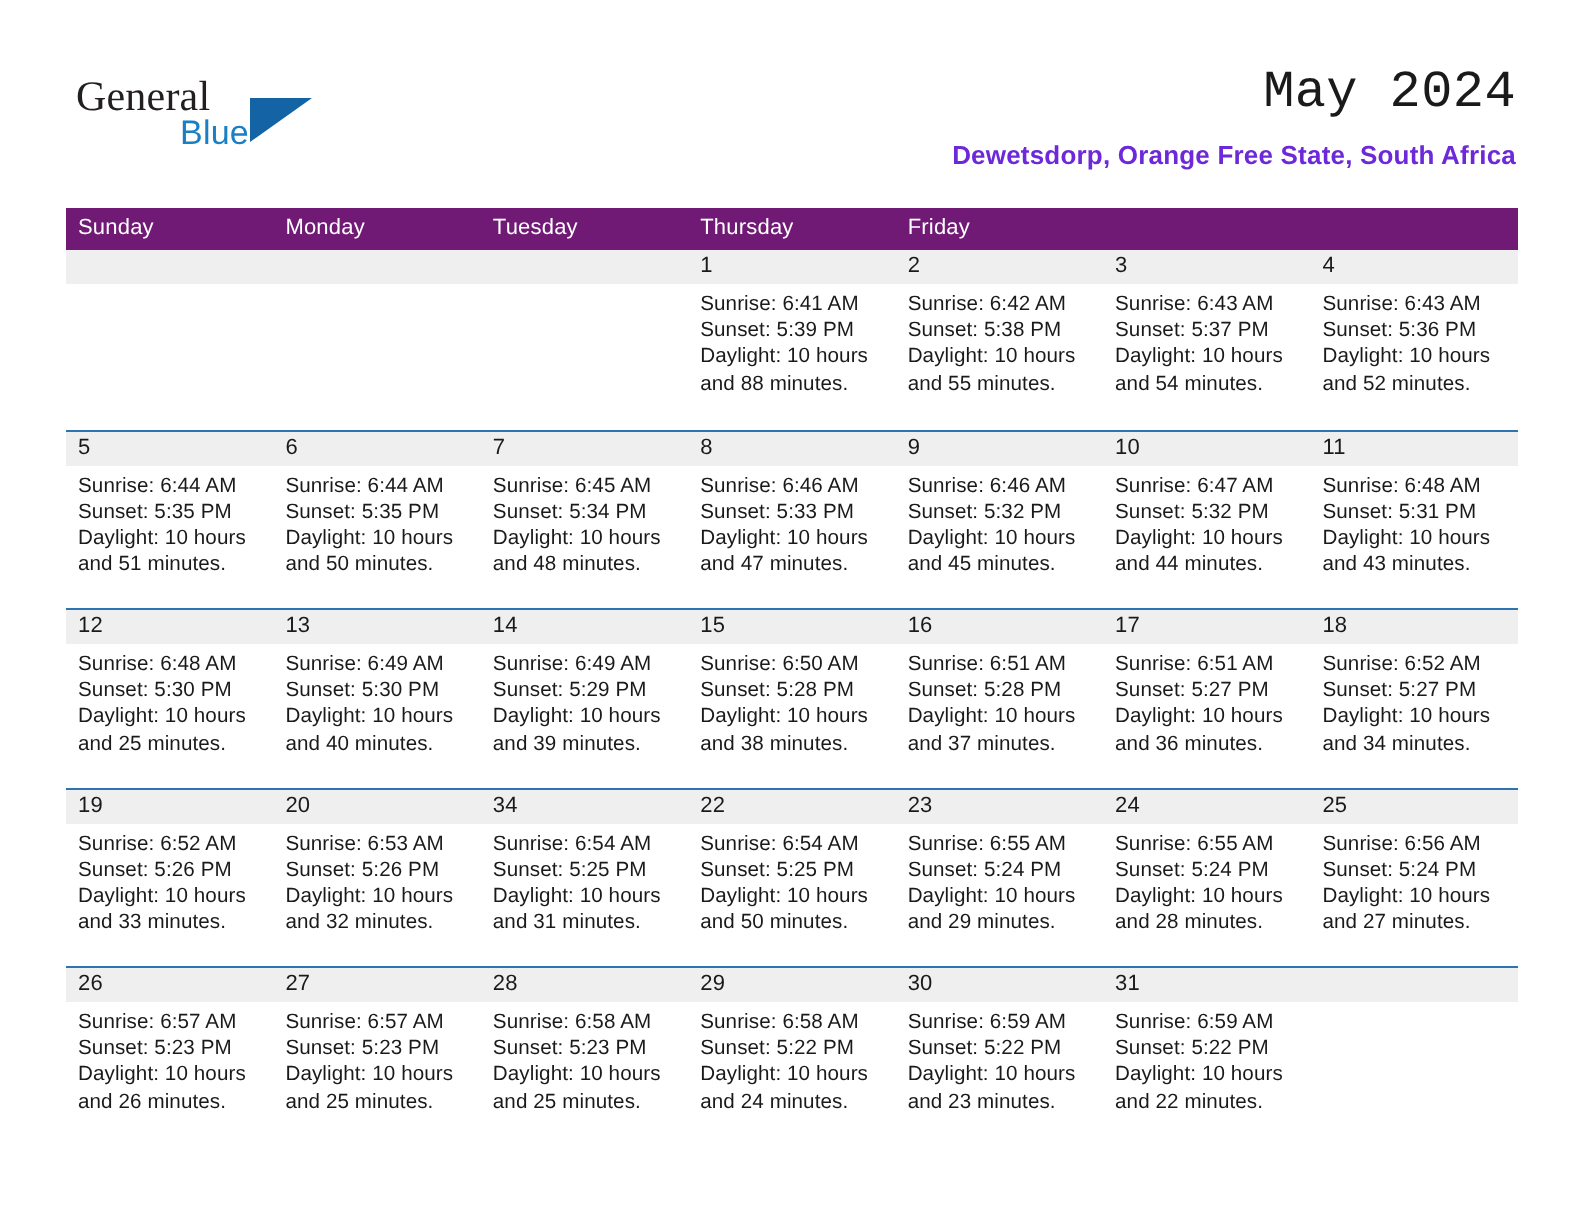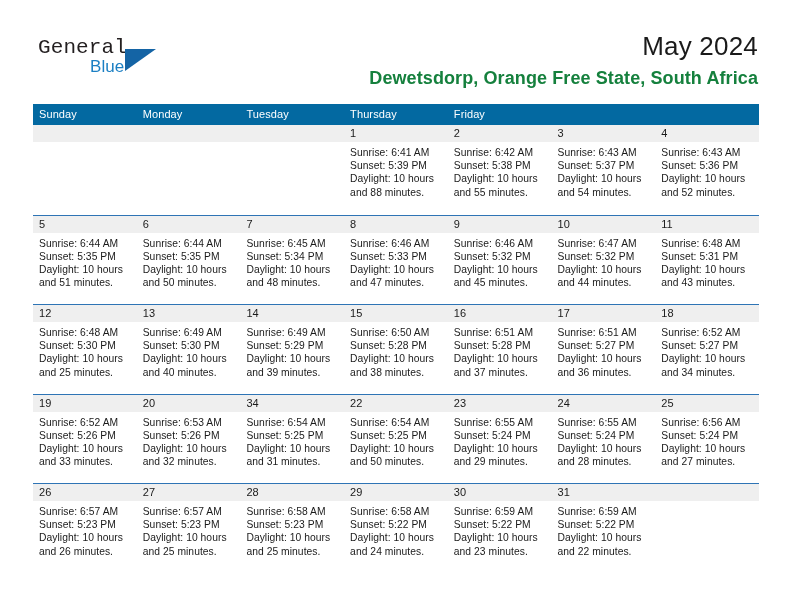--- a/index.html
+++ b/index.html
@@ -34,21 +34,21 @@
     height: 50px;
   }
 
   .brand-general {
     position: absolute;
     left: 5px;
     top: 0px;
     font-size: 21px;
     letter-spacing: 0.1px;
     color: #231f20;
-    font-family: Liberation Mono, monospace;
+    font-family: Liberation Serif, serif;
   }
 
   .brand-blue {
     position: absolute;
     left: 57px;
     top: 21px;
     font-size: 17px;
     letter-spacing: 0.1px;
     color: #1b7fc3;
     font-family: "Liberation Sans", sans-serif;
@@ -69,42 +69,43 @@
     top: 30px;
     text-align: right;
   }
 
   .month-title {
     font-size: 26px;
     font-weight: normal;
     color: #1a1a1a;
     line-height: 32px;
     letter-spacing: 0.2px;
+    font-family: Liberation Mono, monospace;
   }
 
   .location-subtitle {
-    font-size: 18px;
+    font-size: 13px;
     font-weight: bold;
-    color: #15803d;
+    color: #6d28d9;
     line-height: 20px;
     margin-top: 6px;
     letter-spacing: 0.1px;
   }
 
   
   .calendar {
     position: absolute;
     left: 33px;
     top: 104px;
     width: 726px;
   }
 
   .weekday-row {
     display: flex;
-    background: #0369a1;
+    background: #701a75;
     height: 21px;
   }
 
   .weekday-cell {
     width: 103.714px;
     color: #ffffff;
     font-size: 11px;
     line-height: 21px;
     padding-left: 6px;
     letter-spacing: 0.1px;

